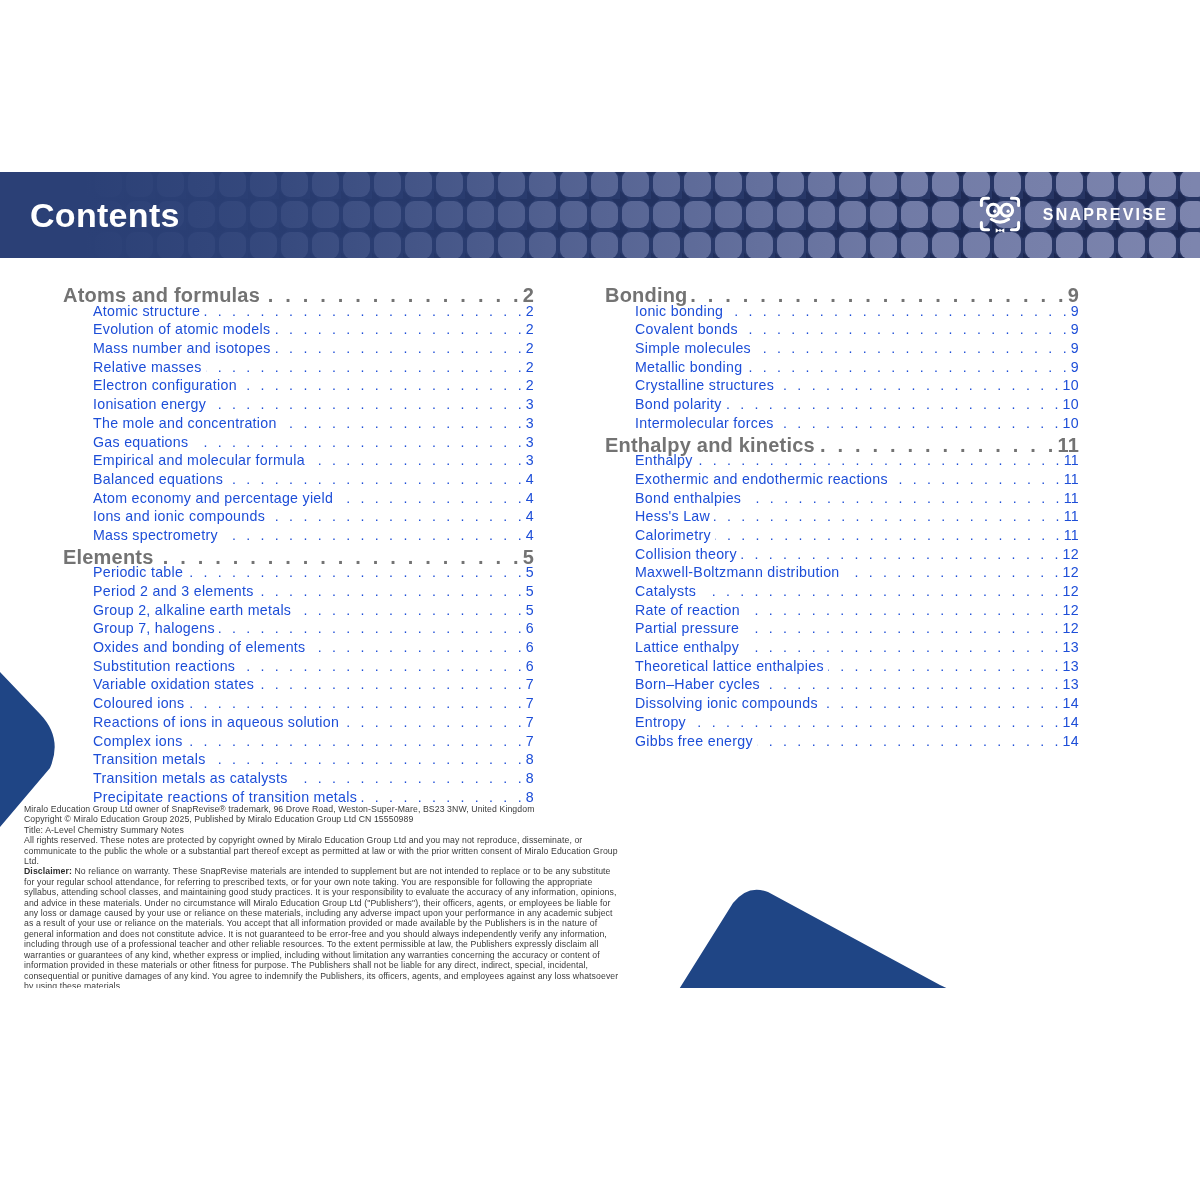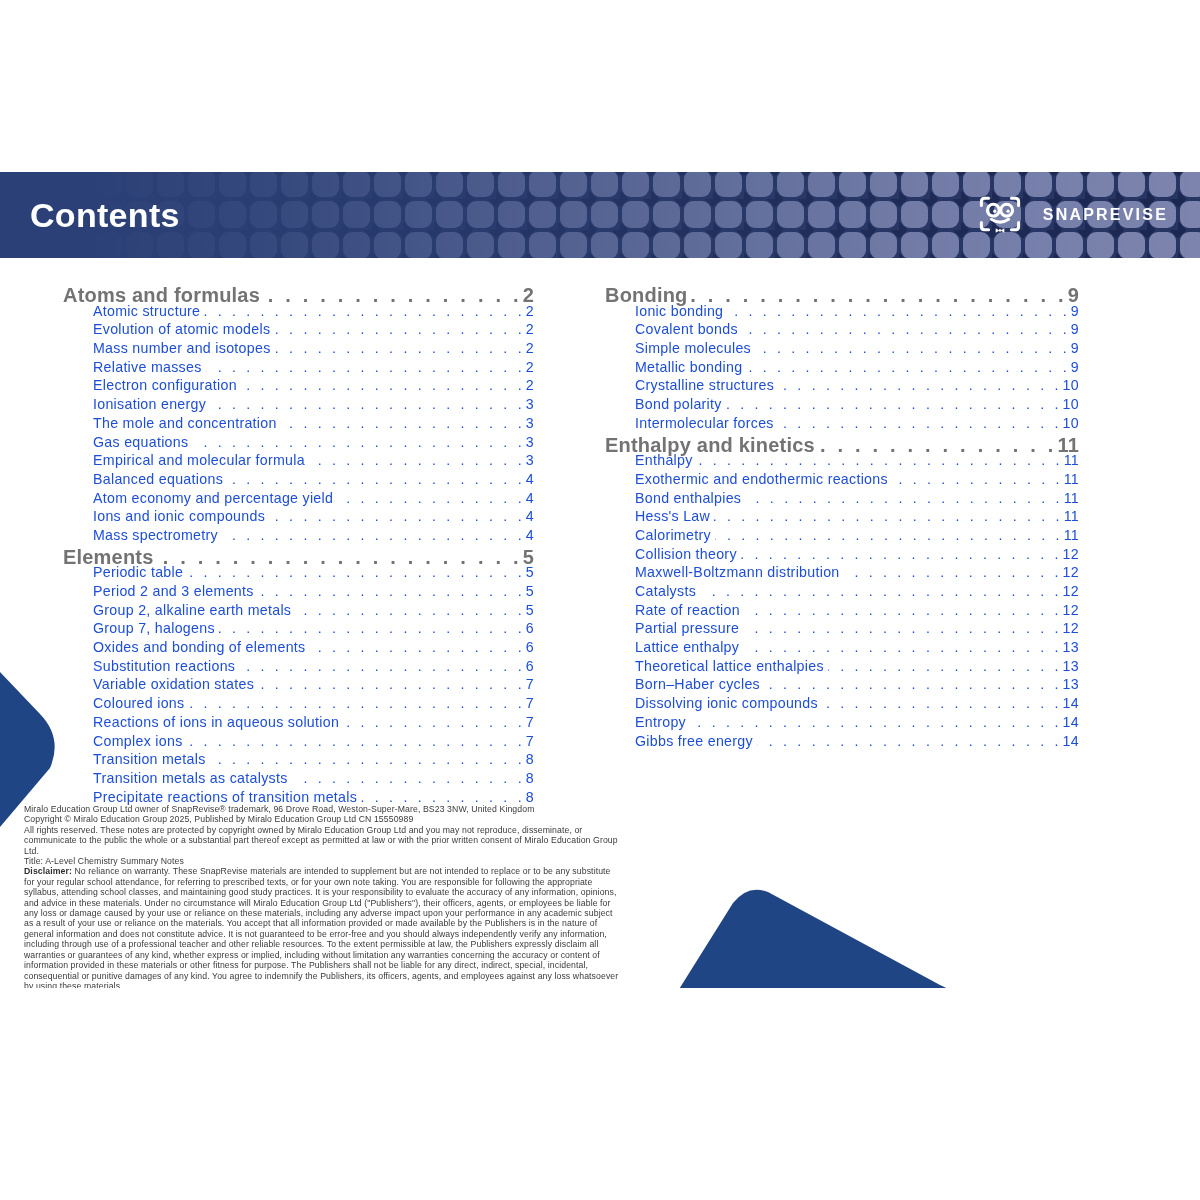--- a/index.html
+++ b/index.html
@@ -350,22 +350,22 @@
       <div class="trow sub">
         <span class="lbl">Gibbs free energy</span>
         <span class="leader"></span>
         <span class="pg">14</span>
       </div>
     </div>
 
   <div id="footer">
       <p>Miralo Education Group Ltd owner of SnapRevise® trademark, 96 Drove Road, Weston-Super-Mare, BS23 3NW, United Kingdom</p>
       <p>Copyright © Miralo Education Group 2025, Published by Miralo Education Group Ltd CN 15550989</p>
+      <p>Title: A-Level Chemistry Summary Notes</p>
       <p>All rights reserved. These notes are protected by copyright owned by Miralo Education Group Ltd and you may not reproduce, disseminate, or communicate to the public the whole or a substantial part thereof except as permitted at law or with the prior written consent of Miralo Education Group Ltd.</p>
-      <p>Title: A-Level Chemistry Summary Notes</p>
       <p><b>Disclaimer:</b> No reliance on warranty. These SnapRevise materials are intended to supplement but are not intended to replace or to be any substitute for your regular school attendance, for referring to prescribed texts, or for your own note taking. You are responsible for following the appropriate syllabus, attending school classes, and maintaining good study practices. It is your responsibility to evaluate the accuracy of any information, opinions, and advice in these materials. Under no circumstance will Miralo Education Group Ltd ("Publishers"), their officers, agents, or employees be liable for any loss or damage caused by your use or reliance on these materials, including any adverse impact upon your performance in any academic subject as a result of your use or reliance on the materials. You accept that all information provided or made available by the Publishers is in the nature of general information and does not constitute advice. It is not guaranteed to be error-free and you should always independently verify any information, including through use of a professional teacher and other reliable resources. To the extent permissible at law, the Publishers expressly disclaim all warranties or guarantees of any kind, whether express or implied, including without limitation any warranties concerning the accuracy or content of information provided in these materials or other fitness for purpose. The Publishers shall not be liable for any direct, indirect, special, incidental, consequential or punitive damages of any kind. You agree to indemnify the Publishers, its officers, agents, and employees against any loss whatsoever by using these materials.</p>
     </div>
 
   <svg class="shape" style="left:0;top:670px;" width="70" height="160" aria-hidden="true">
     <path d="M0,2 L40,44 Q63,68 50,98 L0,157 Z" fill="#1f4585"></path>
   </svg>
   <svg class="shape" style="left:650px;top:882px;" width="340" height="146" aria-hidden="true">
     <path d="M6,144 L83,21 Q98,2 118,10 L290,103 Q338,125 334,144 Z" fill="#1f4585"></path>
   </svg>
 

